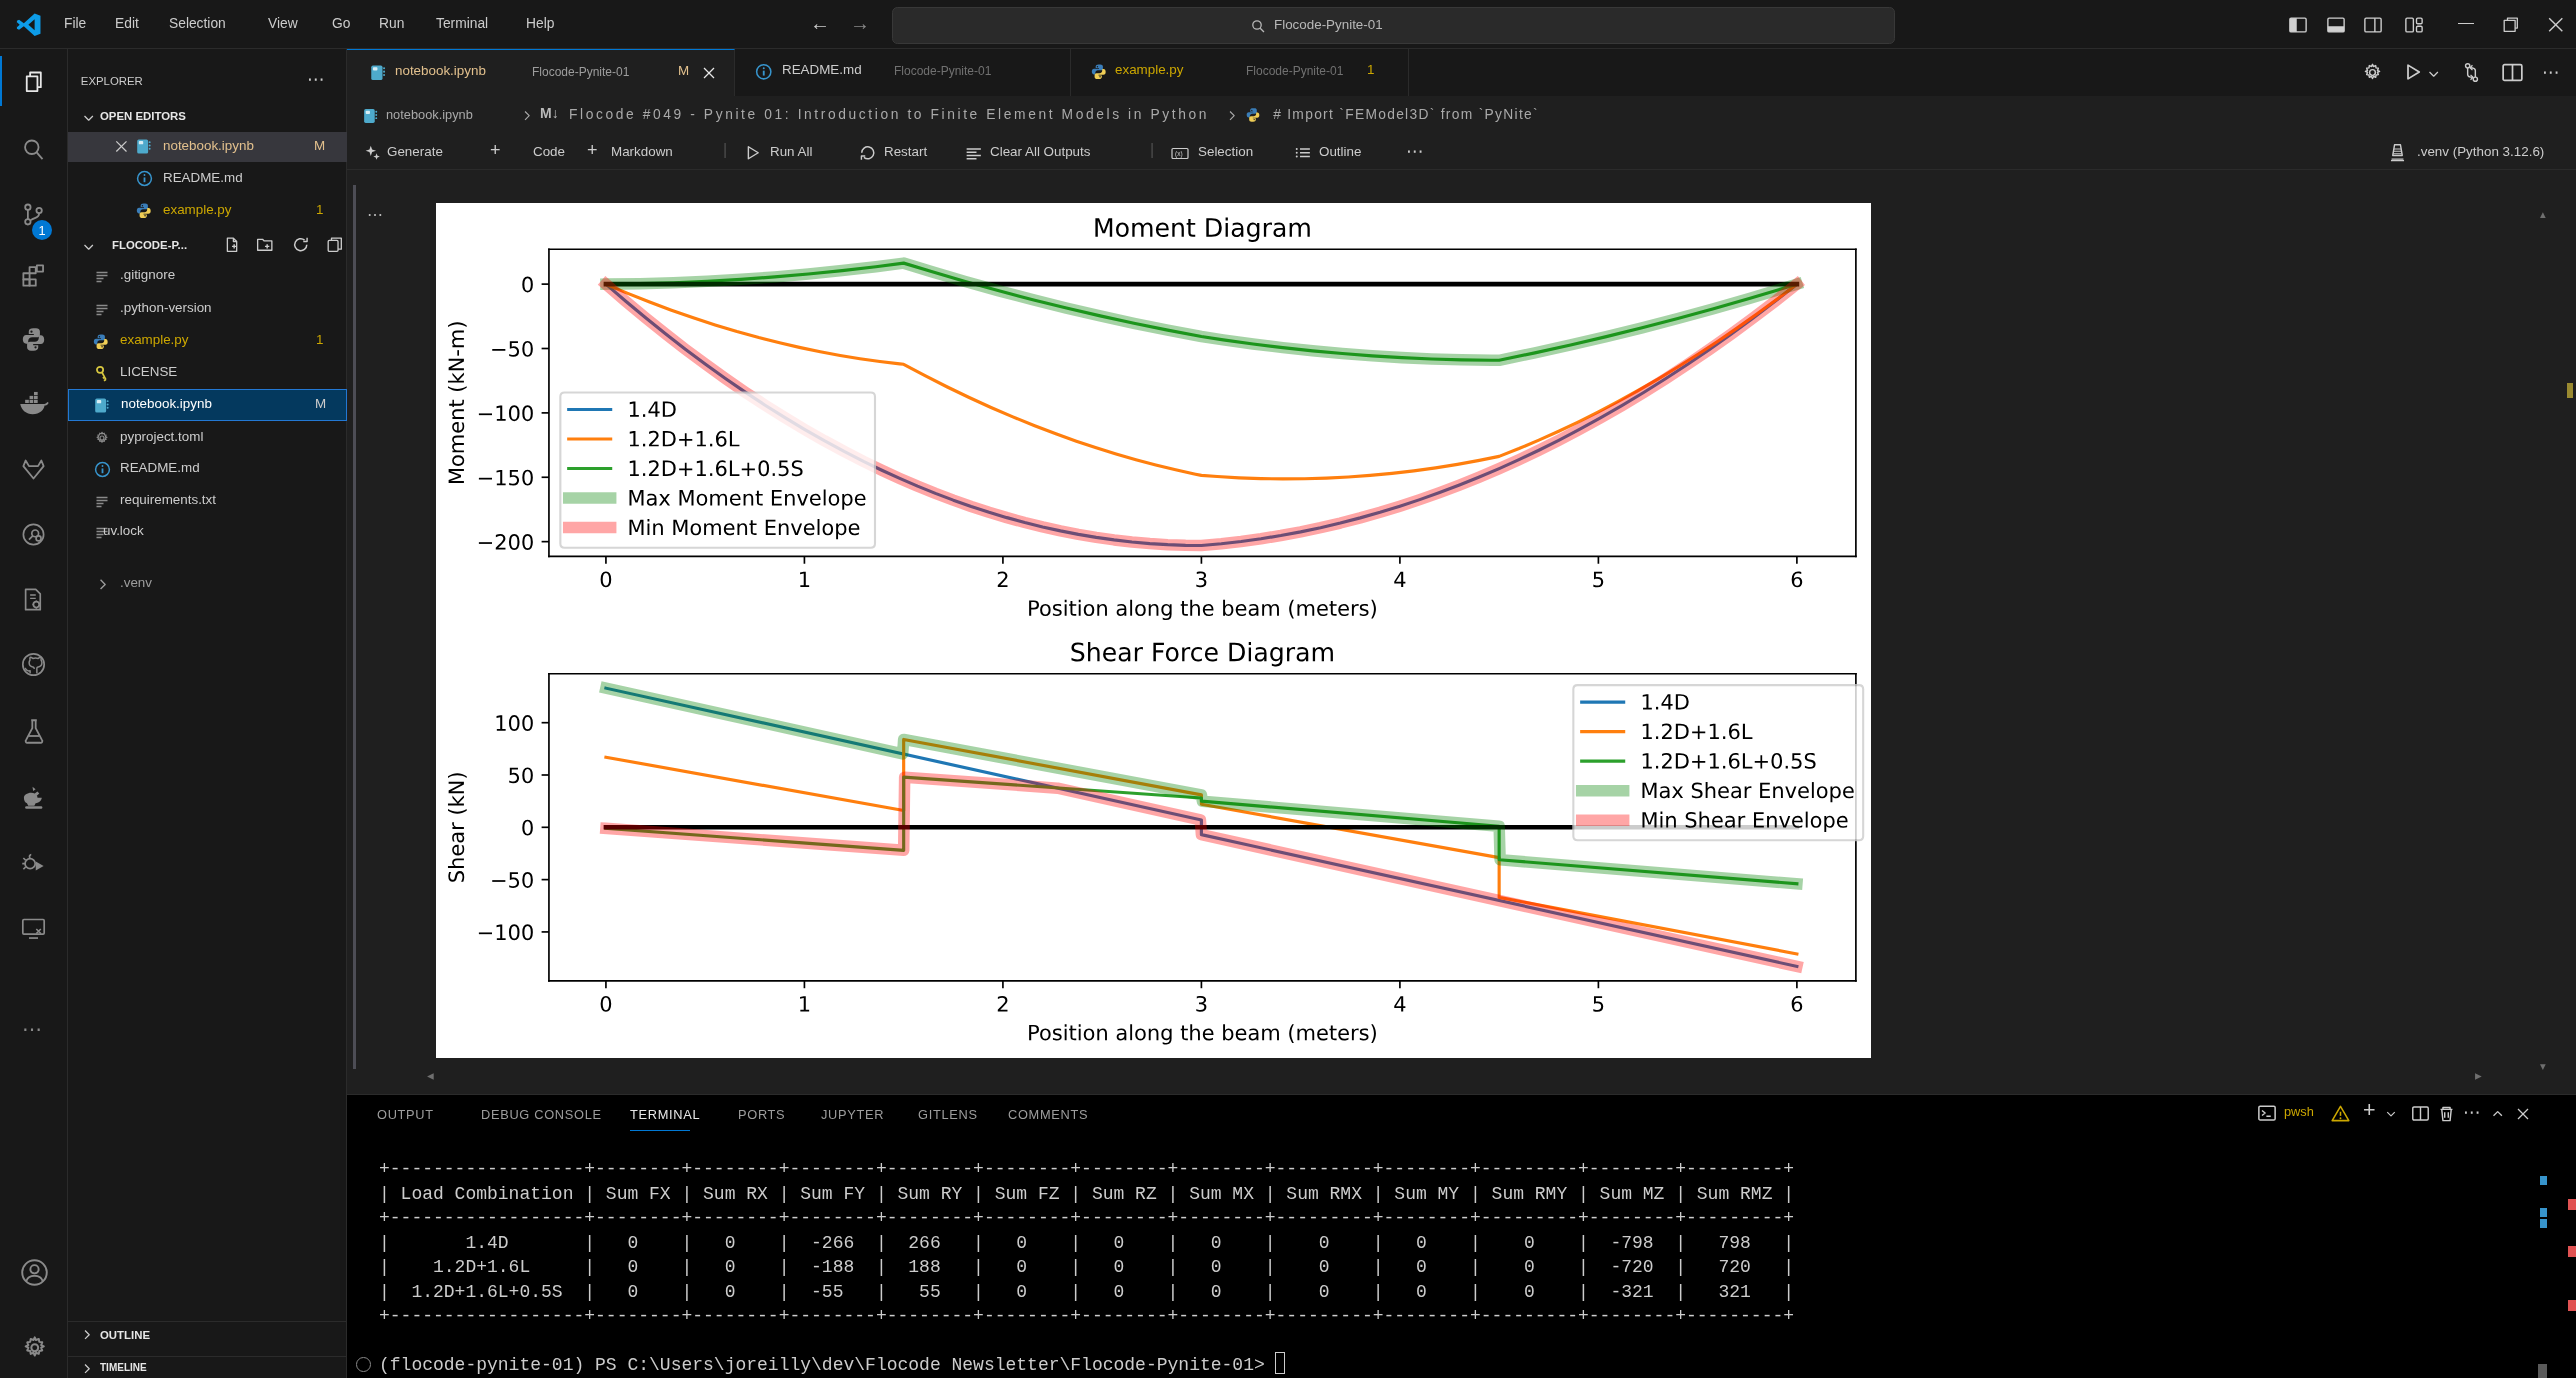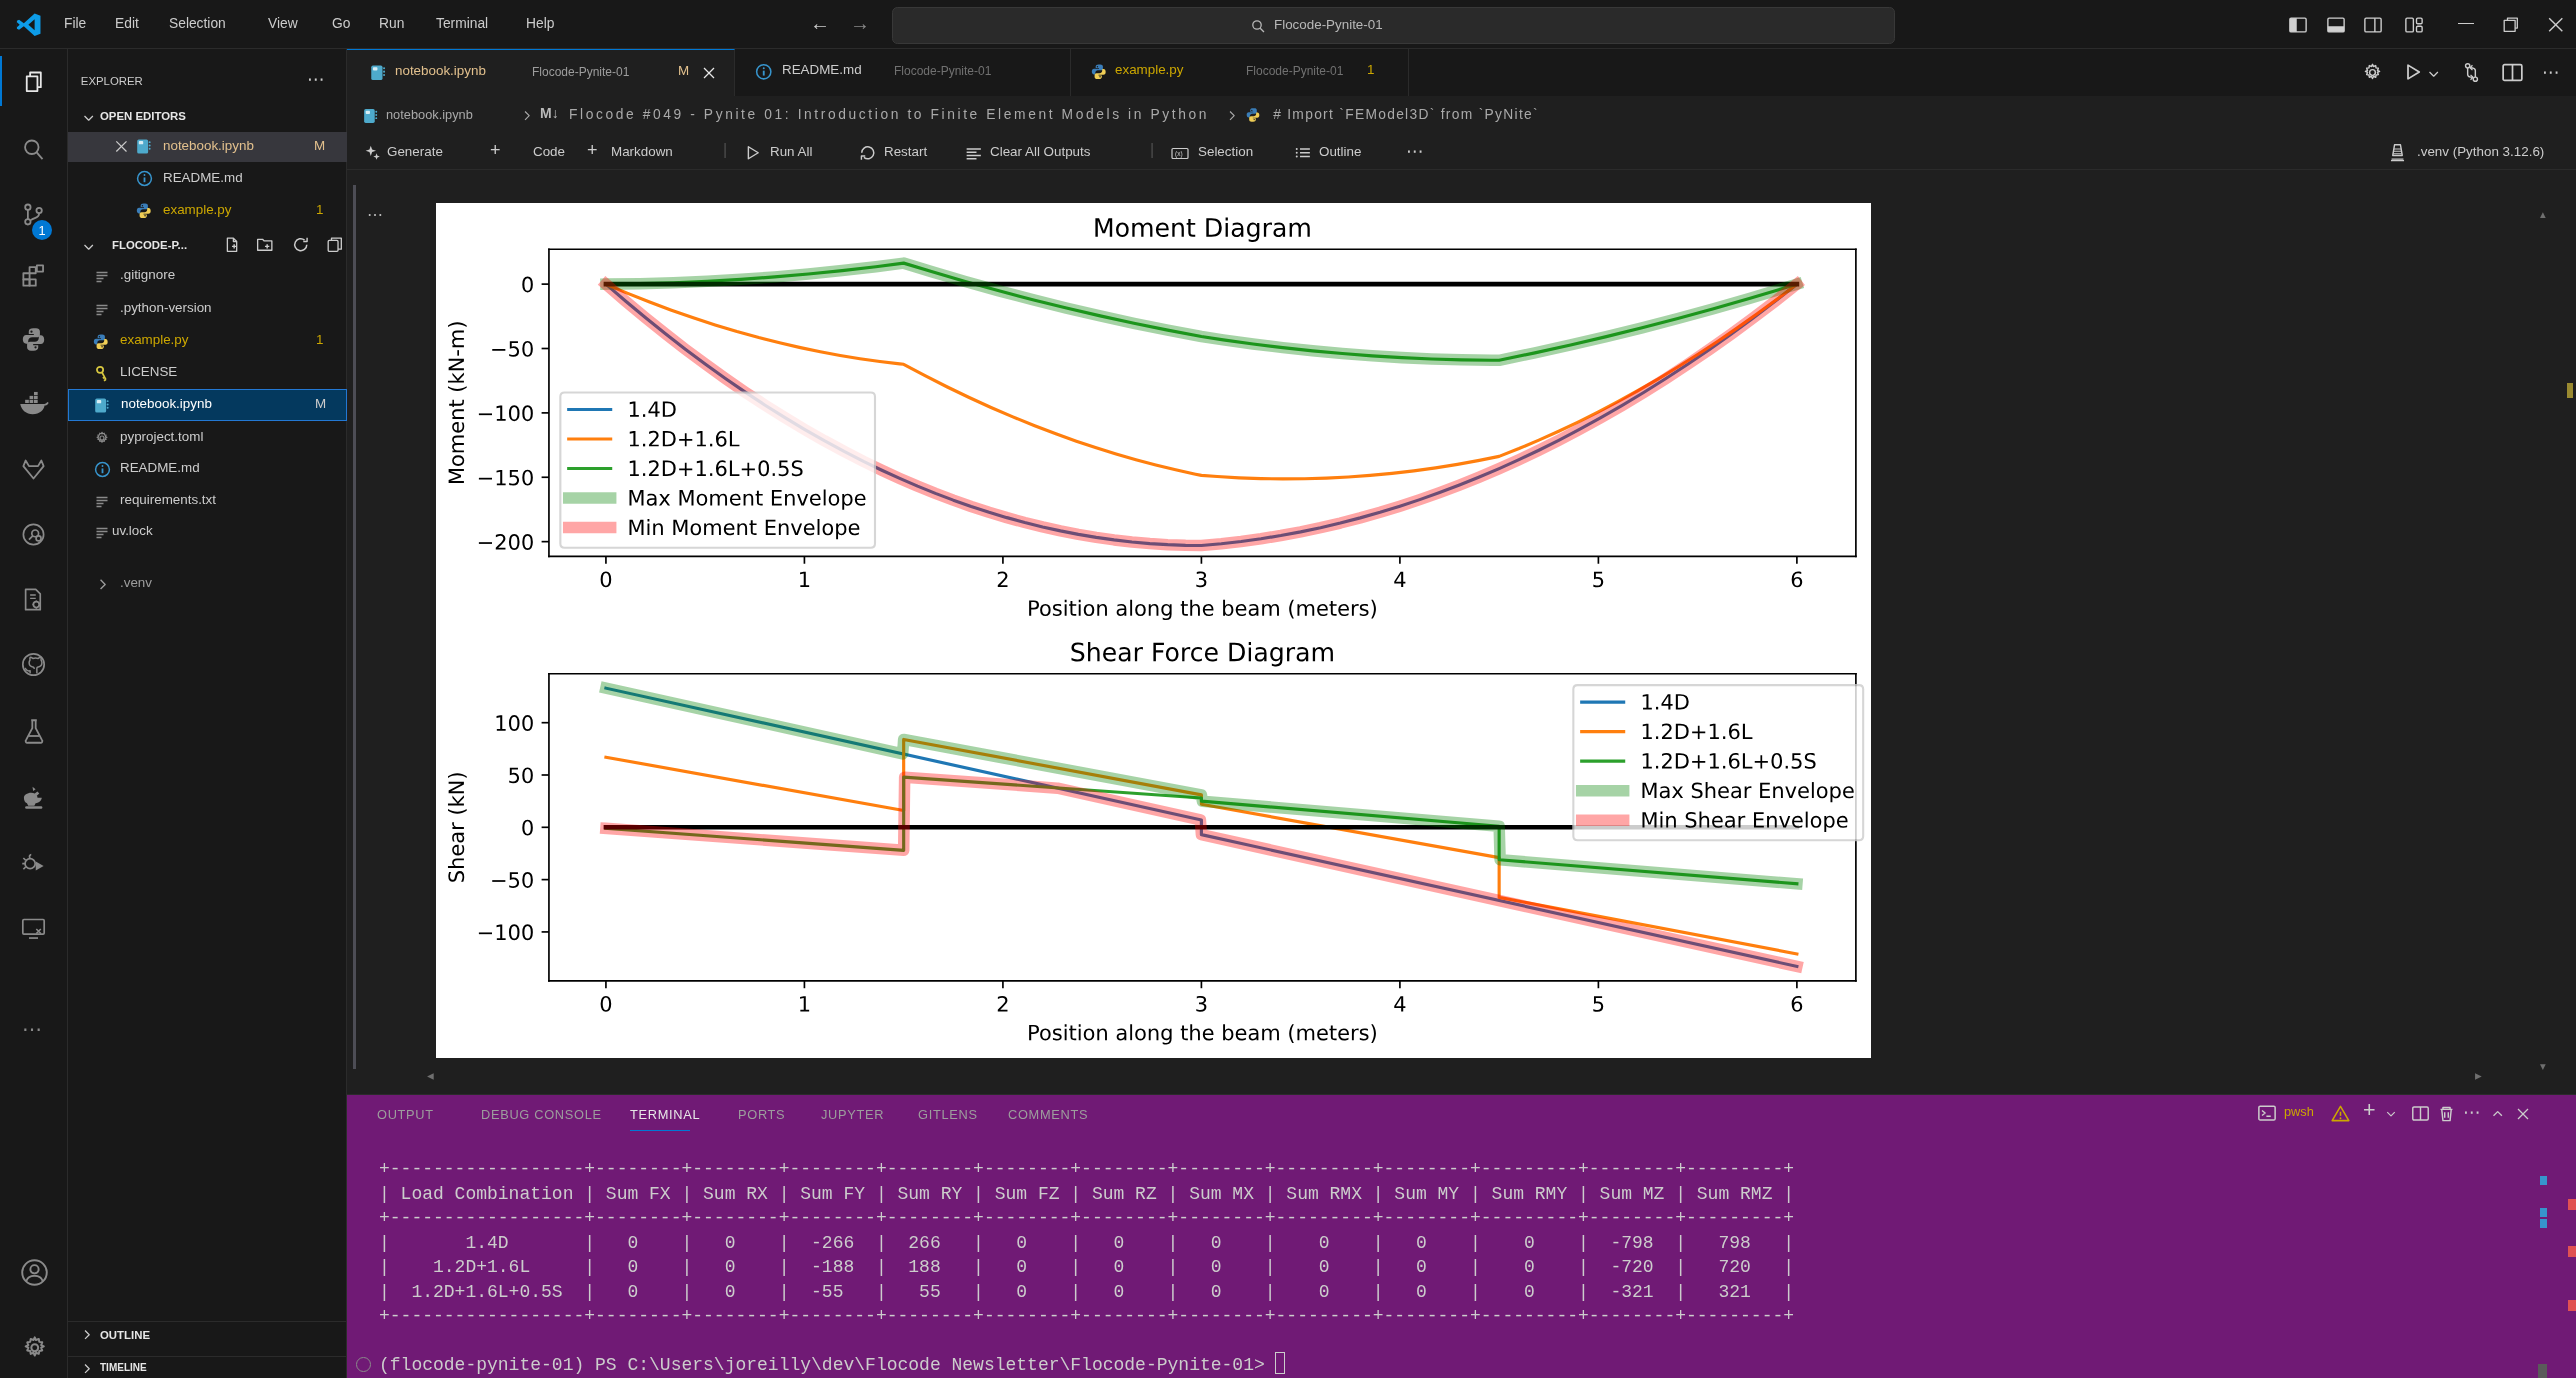--- a/index.html
+++ b/index.html
@@ -302,21 +302,21 @@
   <div class="abs" style="left:0;top:438px;width:279px;height:29.5px;">
     <svg class="abs cod" style="left:25.5px;top:6.7px;" width="16" height="16" viewBox="0 0 16 16" stroke="#8a8a8a" stroke-width="1.4">
         <path d="M2.5 3.5 h11 M2.5 6.5 h11 M2.5 9.5 h7 M2.5 12.5 h5"></path>
       </svg>
     <div class="abs" style="left:52px;top:5.4px;font-size:13.4px;color:#cccccc;">requirements.txt</div>
   </div>
   <div class="abs" style="left:0;top:469px;width:279px;height:29.5px;">
     <svg class="abs cod" style="left:25.5px;top:6.7px;" width="16" height="16" viewBox="0 0 16 16" stroke="#8a8a8a" stroke-width="1.4">
         <path d="M2.5 3.5 h11 M2.5 6.5 h11 M2.5 9.5 h7 M2.5 12.5 h5"></path>
       </svg>
-    <div class="abs" style="left:44px;top:5.4px;font-size:13.4px;color:#cccccc;">uv.lock</div>
+    <div class="abs" style="left:35px;top:5.4px;font-size:13.4px;color:#cccccc;">uv.lock</div>
   </div>
   <div class="abs" style="left:0;top:501px;width:279px;height:29.5px;margin-top:20px;">
     <svg class="cod abs" style="left:27px;top:6.7px;" width="14.8" height="14.8" viewBox="0 0 16 16" fill="none" stroke="#9a9a9a" stroke-width="1.5">
         <path d="M6 3 L11 8 L6 13"></path>
       </svg>
     <div class="abs" style="left:52px;top:5.4px;font-size:13.4px;color:#9d9d9d;">.venv</div>
   </div>
 
   <div class="abs" style="left:0;top:1272px;width:279px;height:0.7px;background:#2b2b2b;"></div>
   <div class="abs" style="left:12px;top:1279px;width:13.4px;height:13.4px;">
@@ -2457,21 +2457,21 @@
 
   </div>
 
   <div class="abs" style="left:80px;top:1019px;color:#6f6f6f;font-size:13.4px;">◂</div>
   <div class="abs" style="left:2128px;top:1019px;color:#6f6f6f;font-size:13.4px;">▸</div>
   <div class="abs" style="left:2193px;top:158px;color:#6f6f6f;font-size:11.4px;">▴</div>
   <div class="abs" style="left:2193px;top:1010px;color:#6f6f6f;font-size:11.4px;">▾</div>
   <div class="abs" style="left:2220px;top:334px;width:6px;height:14.8px;background:#9a8a30;"></div>
 </div>
 
-<div class="abs" style="left:347px;top:1094px;width:2229px;height:285px;background:#701a75;border-top:0.7px solid #2b2b2b;">
+<div class="abs" style="left:347px;top:1094px;width:2229px;height:285px;background:#000000;border-top:0.7px solid #2b2b2b;">
   <div class="abs" style="left:30px;top:12px;font-size:12.8px;color:#9d9d9d;letter-spacing:0.7px;">OUTPUT</div>
   <div class="abs" style="left:128px;top:12px;font-size:12.8px;color:#9d9d9d;letter-spacing:0.7px;margin-left:6px;">DEBUG CONSOLE</div>
   <div class="abs" style="left:283px;top:12px;font-size:12.8px;color:#e7e7e7;letter-spacing:0.7px;">TERMINAL</div>
   <div class="abs" style="left:283px;top:35px;width:60px;height:1.3px;background:#0078d4;"></div>
   <div class="abs" style="left:391px;top:12px;font-size:12.8px;color:#9d9d9d;letter-spacing:0.7px;">PORTS</div>
   <div class="abs" style="left:474px;top:12px;font-size:12.8px;color:#9d9d9d;letter-spacing:0.7px;">JUPYTER</div>
   <div class="abs" style="left:571px;top:12px;font-size:12.8px;color:#9d9d9d;letter-spacing:0.7px;">GITLENS</div>
   <div class="abs" style="left:661px;top:12px;font-size:12.8px;color:#9d9d9d;letter-spacing:0.7px;text-align:right;">COMMENTS</div>
 
   <svg class="abs cod" style="left:1910px;top:8px;" width="20" height="20" viewBox="0 0 16 16" fill="none" stroke="#cccccc" stroke-width="1.2">

